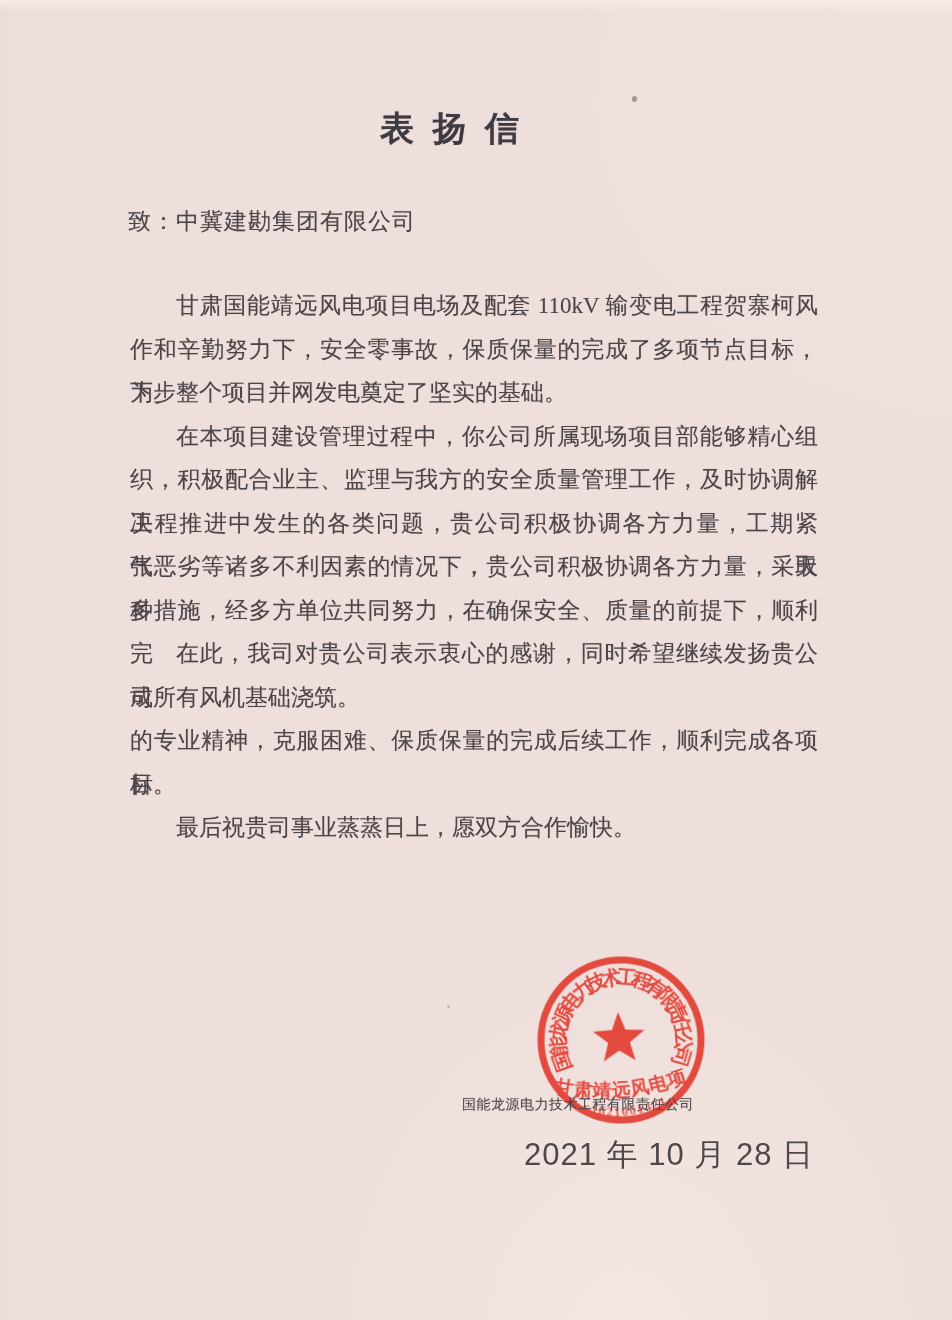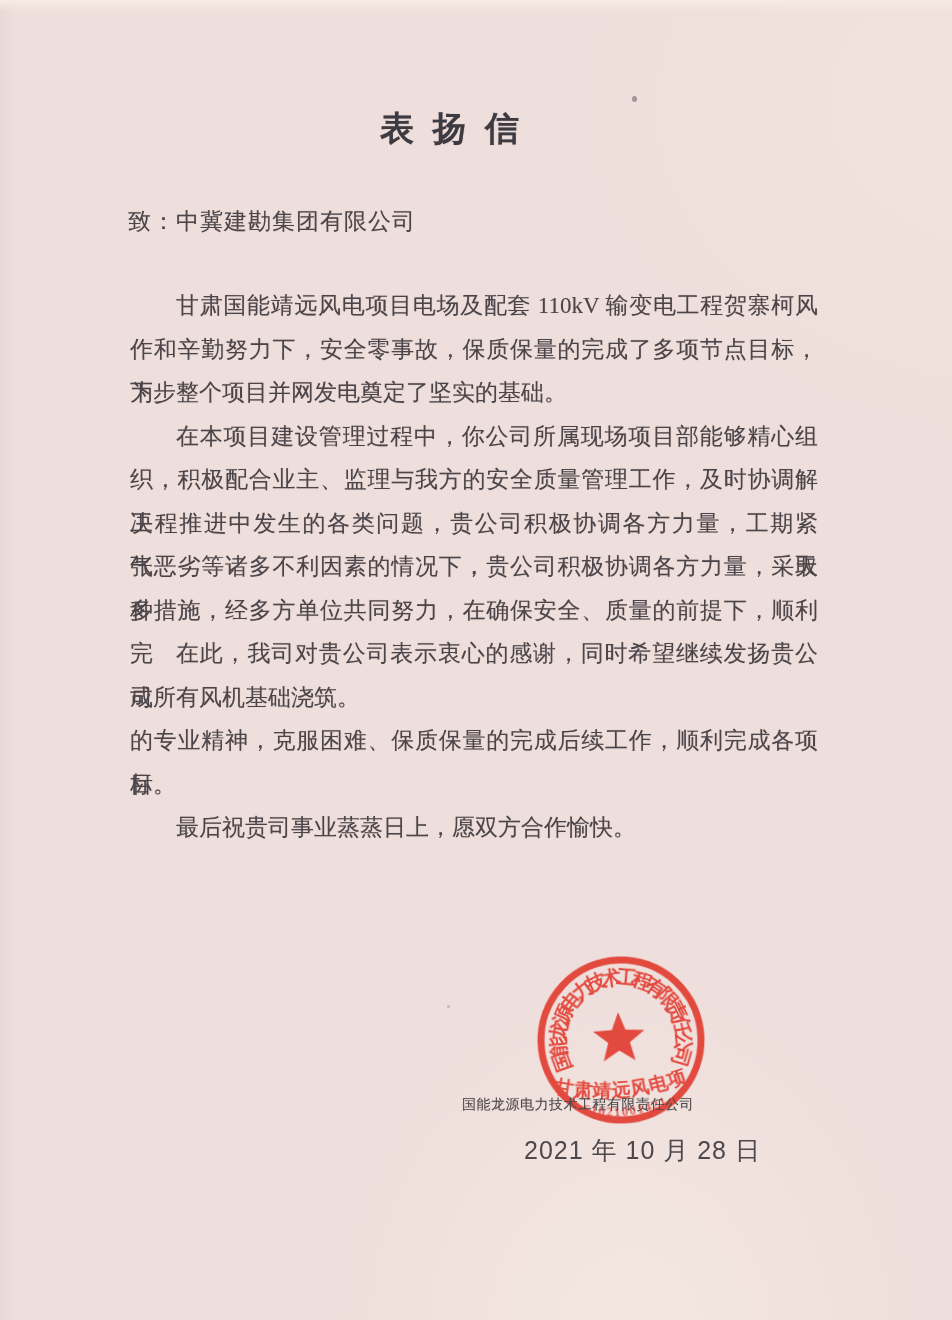--- a/index.html
+++ b/index.html
@@ -45,21 +45,21 @@
     text-justify:inter-character;
   }
   .line.indent{ text-indent:46px; }
   .signature{
     position:absolute;left:462px;top:1096px;
     font-size:14px;color:#4d484c;letter-spacing:0.5px;white-space:nowrap;
     text-shadow:0 0 1px rgba(77,72,76,.3);
   }
   .date{
     position:absolute;left:524px;top:1134px;
-    font-size:25px;color:#4d484c;letter-spacing:1px;white-space:nowrap;
+    font-size:31px;color:#4d484c;letter-spacing:1px;white-space:nowrap;
     font-family:"Liberation Sans","DejaVu Sans",sans-serif;
   }
   .seal{
     position:absolute;left:516px;top:935px;width:210px;height:210px;
     transform:rotate(-2deg);
     opacity:.9;
     filter:blur(.3px);
   }
   .seal text{font-family:"Liberation Serif","DejaVu Serif",serif;font-weight:bold;}
   .speck{

